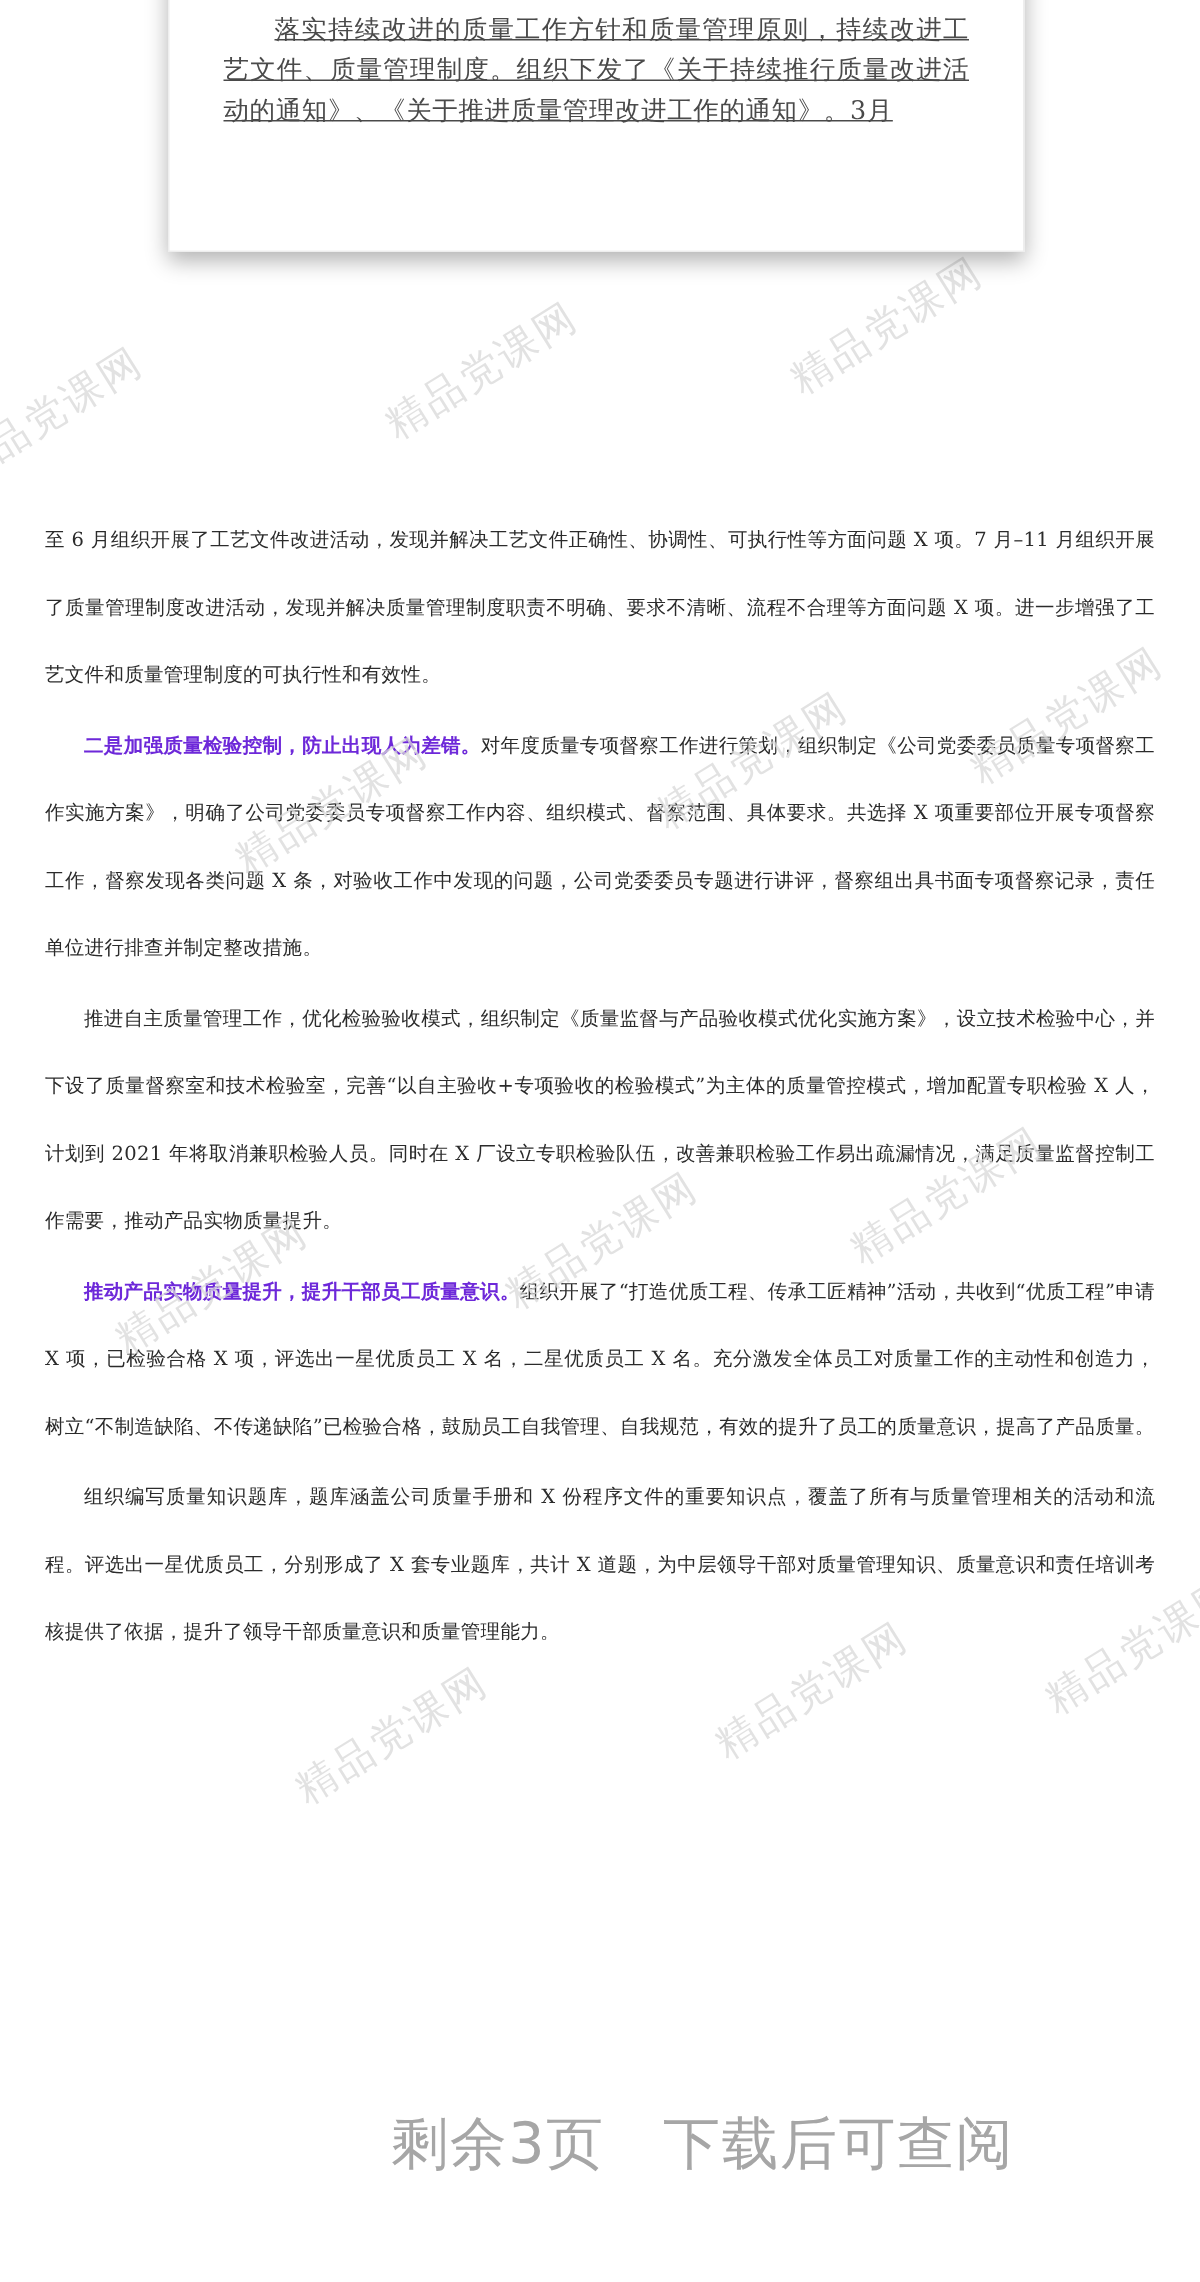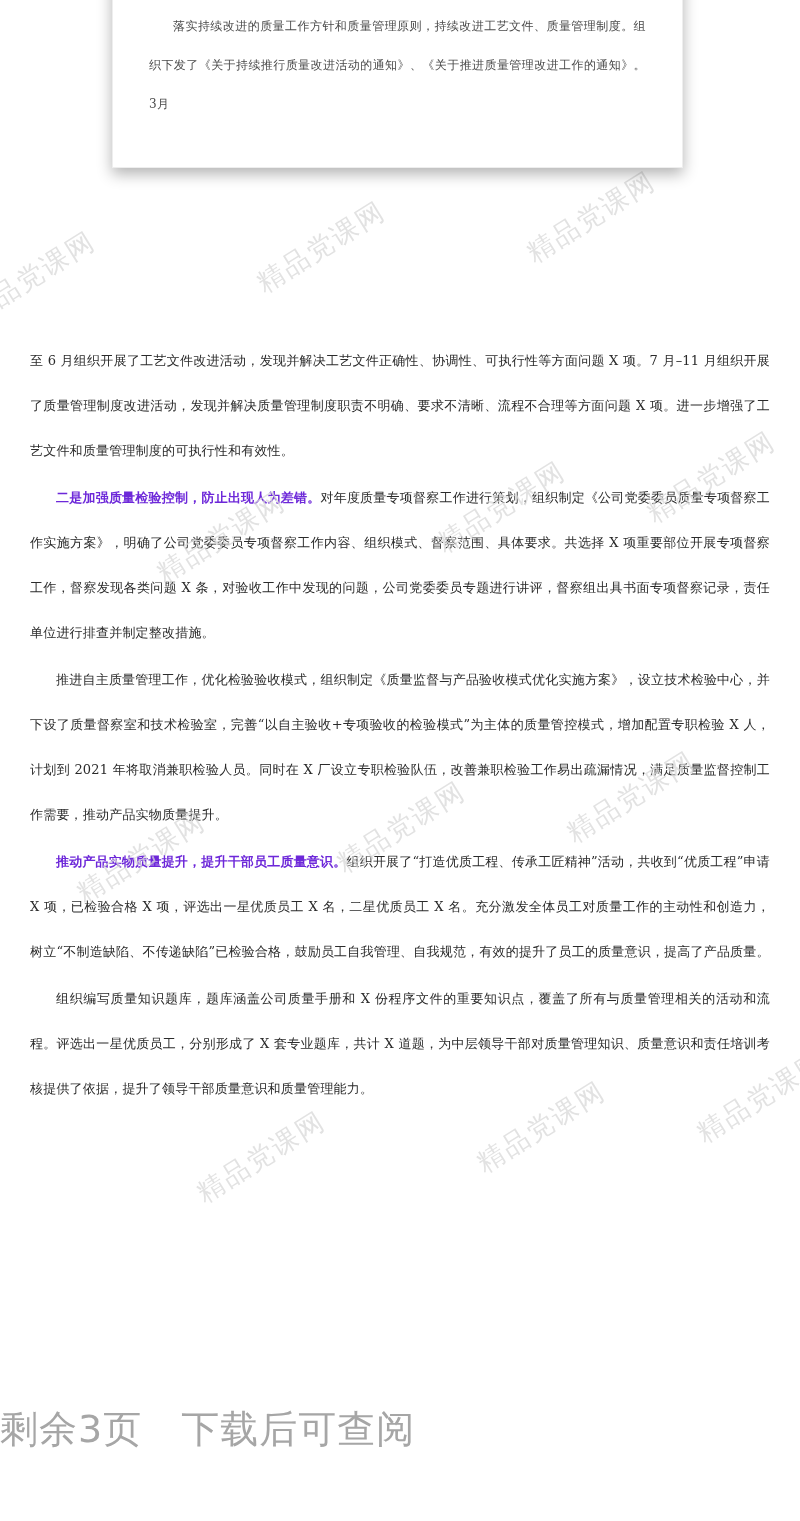--- a/index.html
+++ b/index.html
@@ -50,27 +50,28 @@
     box-shadow: 0 6px 14px rgba(0,0,0,0.30);
     box-sizing: border-box;
     z-index: 3;
     overflow: hidden;
   }
   #top-card-inner {
     padding: 70px 36px 0 36px;
   }
   .card-par {
     margin: 0;
-    font-size: 12px;
-    line-height: 39px;
+    font-size: 17px;
+    line-height: 27px;
     color: #4a4a4a;
     text-align: justify;
     text-indent: 2em;
     font-family: "DejaVu Serif", "Liberation Serif", serif;
     letter-spacing: 0.4px;
+    text-decoration: underline;
   }
 
   
   #doc-body {
     position: absolute;
     left: 30px;
     top: 338px;
     width: 740px;
     z-index: 1;
   }
@@ -89,21 +90,21 @@
     font-weight: bold;
     color: #6d28d9;
   }
 
   
   #footer-notice {
     position: absolute;
     left: 0;
     top: 1404px;
     width: 676px;
-    text-align: left;
+    text-align: right;
     z-index: 4;
   }
   #footer-notice .notice-text {
     display: inline-block;
     font-family: "DejaVu Sans", "Liberation Sans", sans-serif;
     font-size: 38px;
     color: #a6a6a6;
     letter-spacing: 1px;
     white-space: pre;
   }

